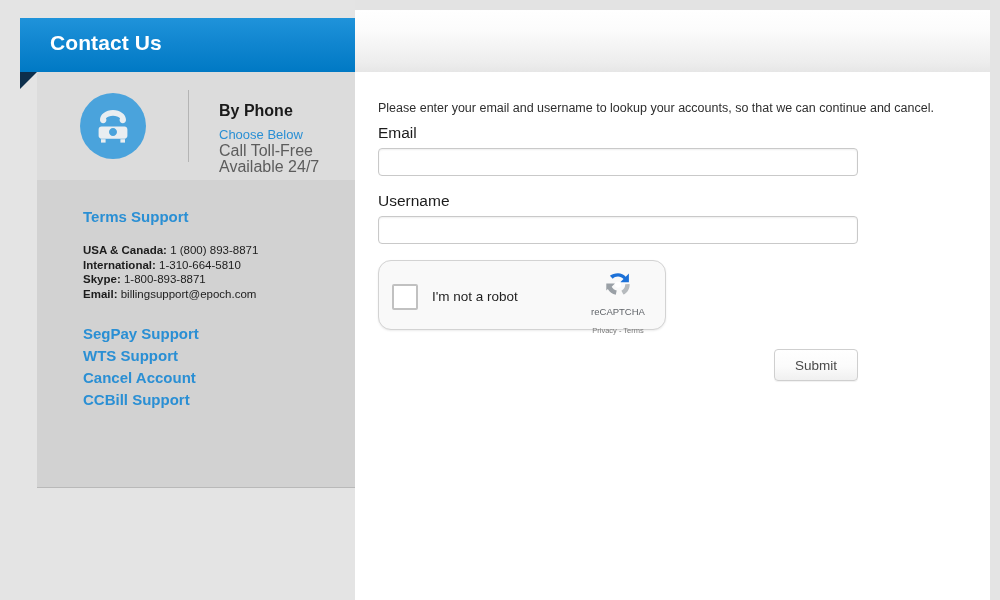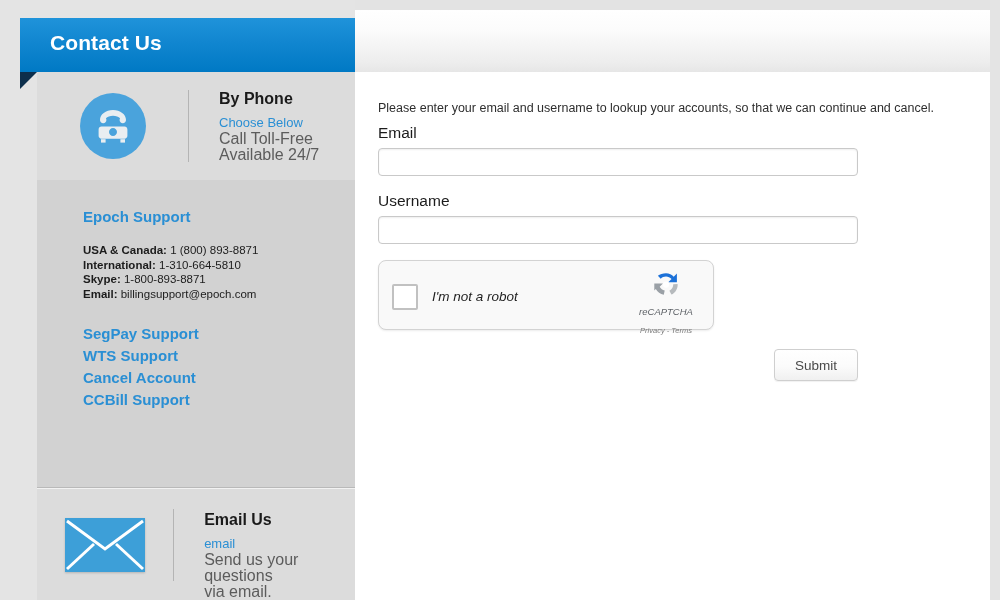--- a/index.html
+++ b/index.html
@@ -169,21 +169,21 @@
     position: relative;
     display: block;
     box-shadow: 0 1px 2px rgba(0,0,0,0.18);
   }
   .env-icon svg { position: absolute; left: 0; top: 0; }
 
   .head-title {
     font-size: 16px;
     font-weight: bold;
     color: #1a1a1a;
-    margin: 0 0 7px 0;
+    margin: 12px 0 7px 0;
     line-height: 1.1;
   }
   .link-blue {
     font-size: 13px;
     color: #2a8fd4;
     line-height: 16px;
   }
   .sub-grey {
     font-size: 16px;
     color: #5c5c5c;
@@ -248,30 +248,29 @@
     font-family: "Liberation Sans", sans-serif;
     font-size: 13px;
     color: #333;
     padding: 0 8px;
     outline: none;
     margin-bottom: 16px;
   }
 
   
   .recaptcha {
-    width: 336px;
+    width: 288px;
     height: 70px;
     box-sizing: border-box;
     border: 1px solid #d3d3d3;
-    border-radius: 8px;
+    border-radius: 13px;
     background: #f9f9f9;
     box-shadow: 0 1px 2px rgba(0,0,0,0.08);
     position: relative;
     margin-top: 2px;
-    font-style: italic;
   }
   .rc-check {
     position: absolute;
     left: 13px;
     top: 23px;
     width: 26px;
     height: 26px;
     background: #ffffff;
     border: 2px solid #c1c1c1;
     border-radius: 2px;
@@ -363,21 +362,21 @@
           <div class="head-title">By Phone</div>
           <div class="link-blue">Choose Below</div>
           <div class="sub-grey">Call Toll-Free</div>
           <div class="sub-grey">Available 24/7</div>
         </div>
       </div>
     </div>
 
     <div class="side-section section-links">
       <div class="links-inner">
-        <div class="support-heading">Epoch Support</div>
+        <div class="support-heading">Terms Support</div>
 
         <div class="contact-list">
           <div>
             <span class="lbl">USA &amp; Canada:</span>
             <span>1 (800) 893-8871</span>
           </div>
           <div>
             <span class="lbl">International:</span>
             <span>1-310-664-5810</span>
           </div>
@@ -393,41 +392,20 @@
 
         <div class="more-links">
           <div class="support-heading" style="margin-top:0;">SegPay Support</div>
           <div class="support-heading">WTS Support</div>
           <div class="support-heading">Cancel Account</div>
           <div class="support-heading">CCBill Support</div>
         </div>
       </div>
     </div>
 
-    <div class="side-section section-email">
-      <div class="info-row">
-        <div class="icon-cell">
-          <span class="env-icon">
-            <svg width="80" height="54" viewBox="0 0 80 54">
-              <rect x="0" y="0" width="80" height="54" fill="#3d9fd8"></rect>
-              <path d="M2 3 L40 31 L78 3" fill="none" stroke="#ffffff" stroke-width="3"></path>
-              <path d="M2 51 L29 26" fill="none" stroke="#ffffff" stroke-width="3"></path>
-              <path d="M78 51 L51 26" fill="none" stroke="#ffffff" stroke-width="3"></path>
-            </svg>
-          </span>
-        </div>
-        <div class="divider-v email-divider"></div>
-        <div class="text-cell" style="padding-top:22px;">
-          <div class="head-title">Email Us</div>
-          <div class="link-blue">email</div>
-          <div class="sub-grey">Send us your questions</div>
-          <div class="sub-grey">via email.</div>
-        </div>
-      </div>
-    </div>
 
   </div>
 
   <div class="form-wrap">
     <p class="form-intro">Please enter your email and username to lookup your accounts, so that we can continue and cancel.</p>
 
     <div class="field-label">Email</div>
     <input class="text-input" type="text" placeholder="" style="">
 
     <div class="field-label">Username</div>

